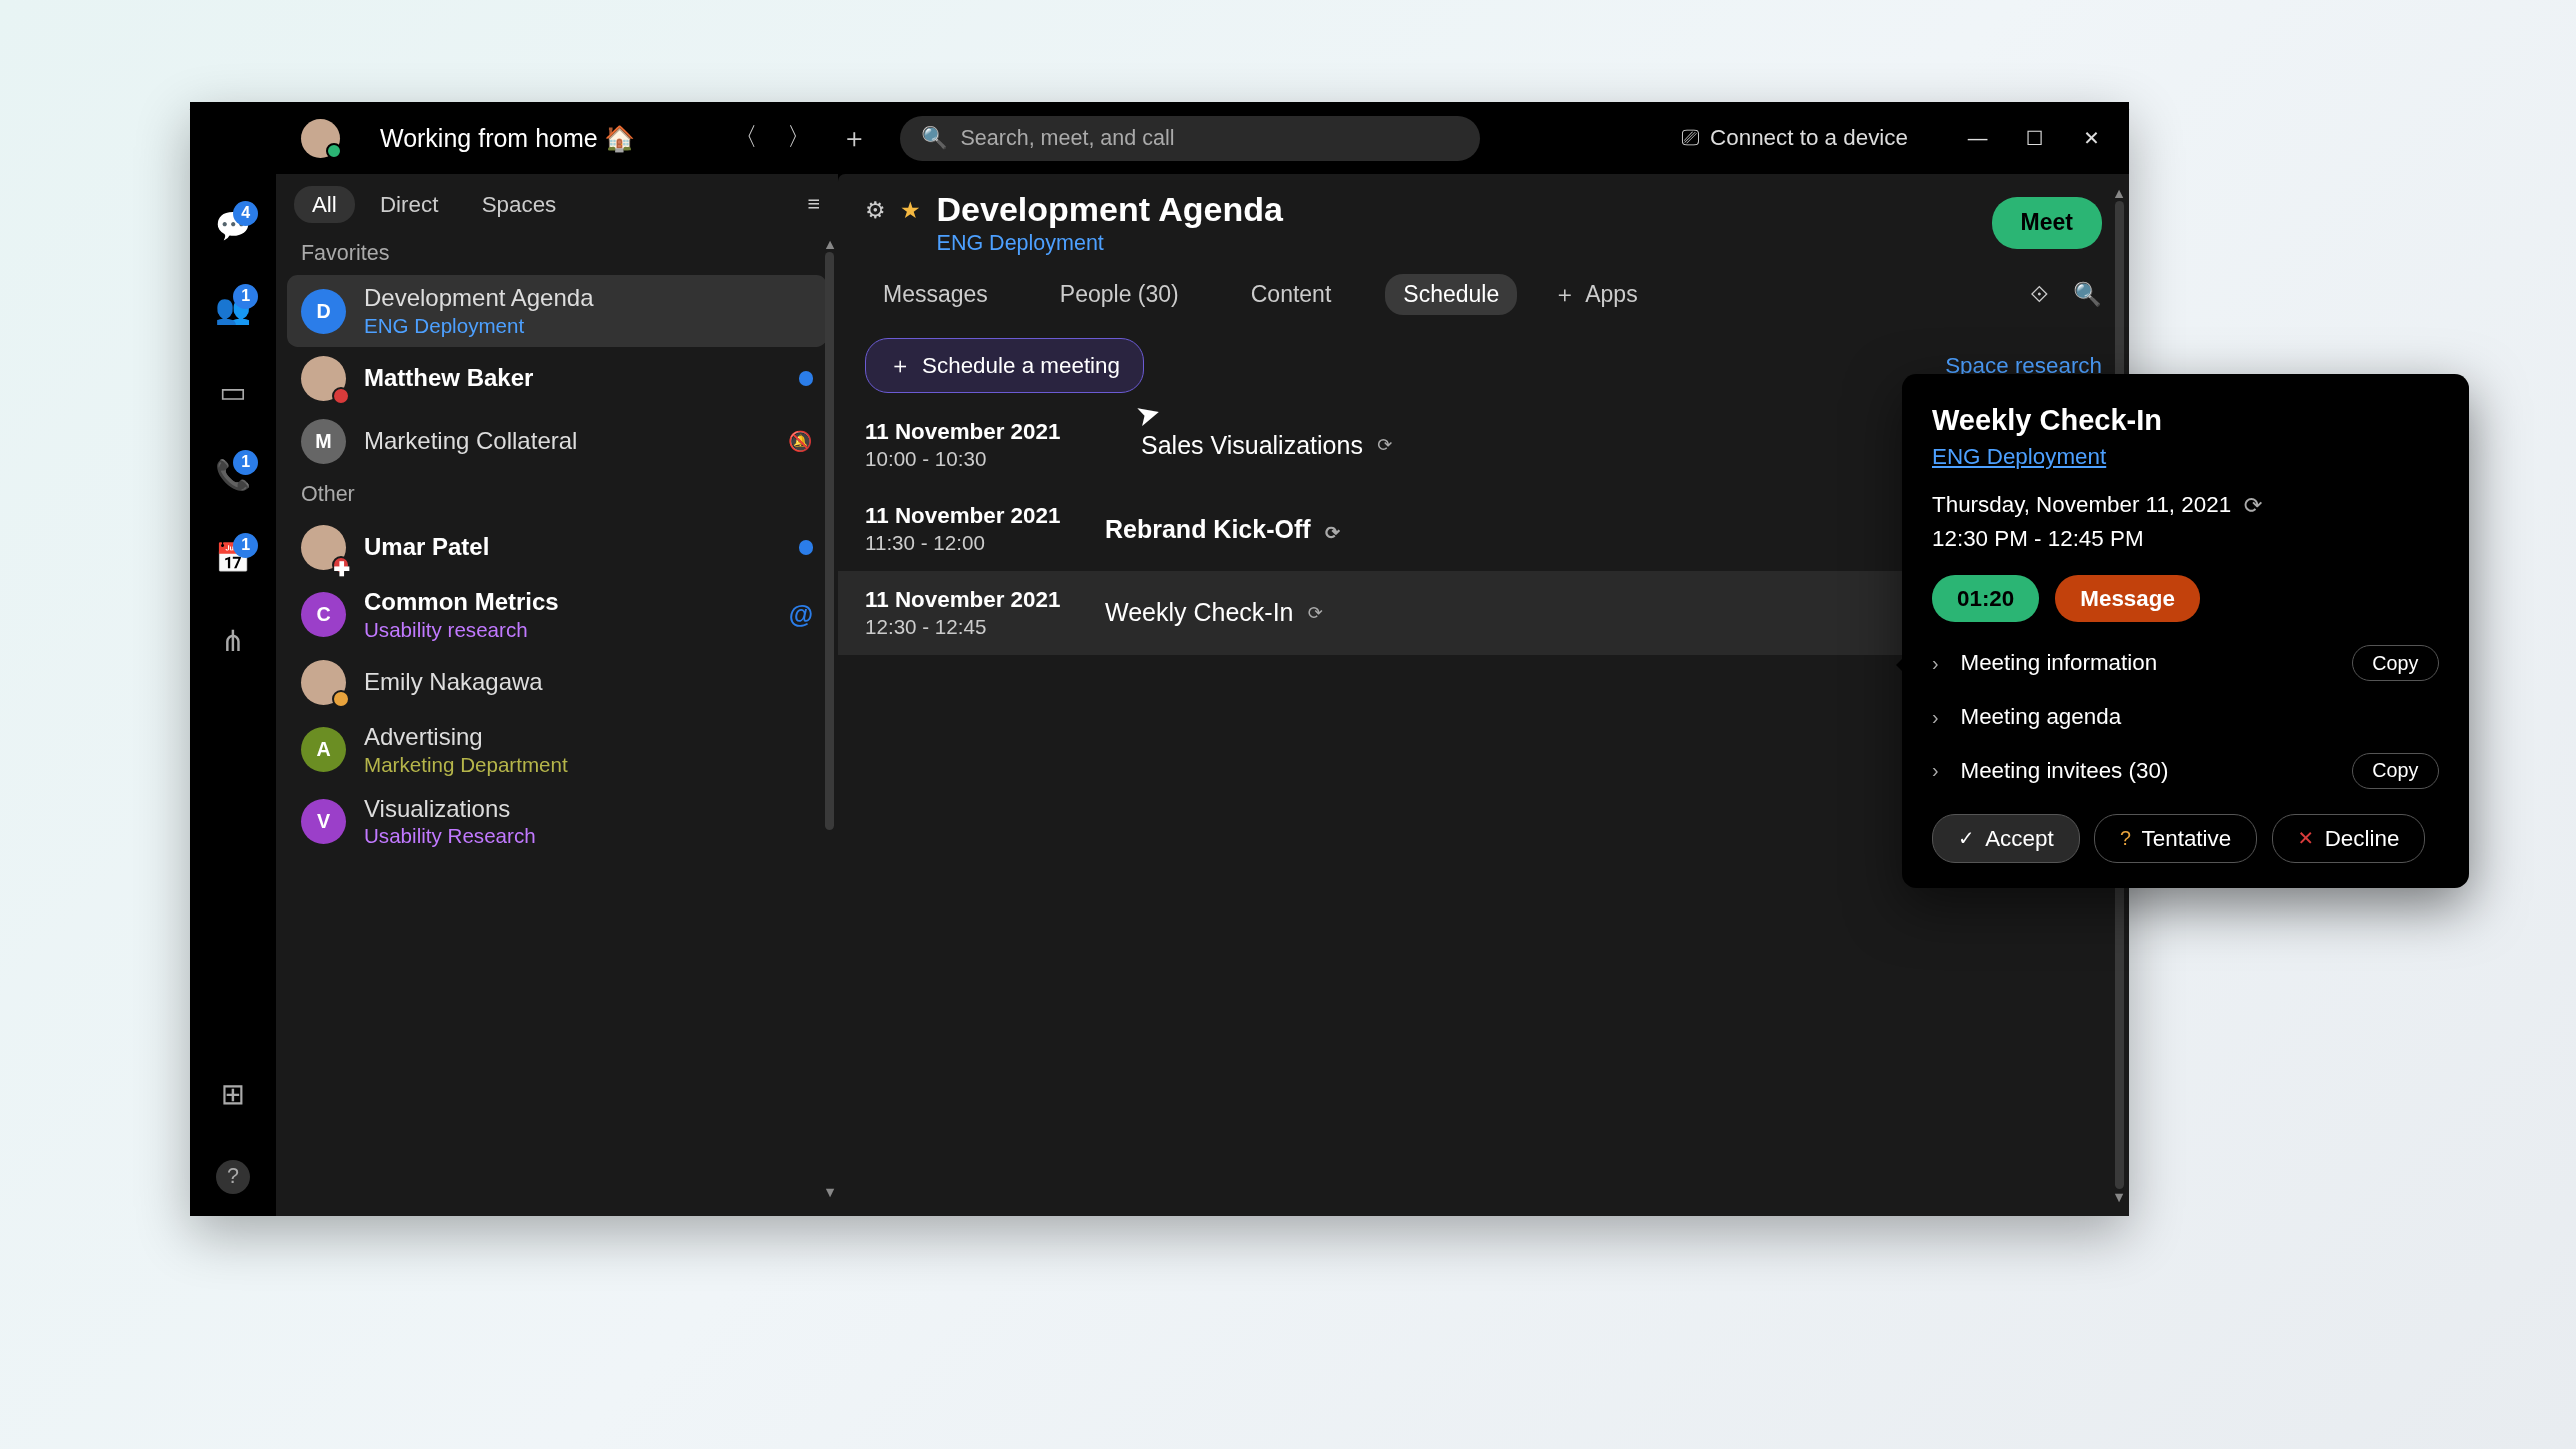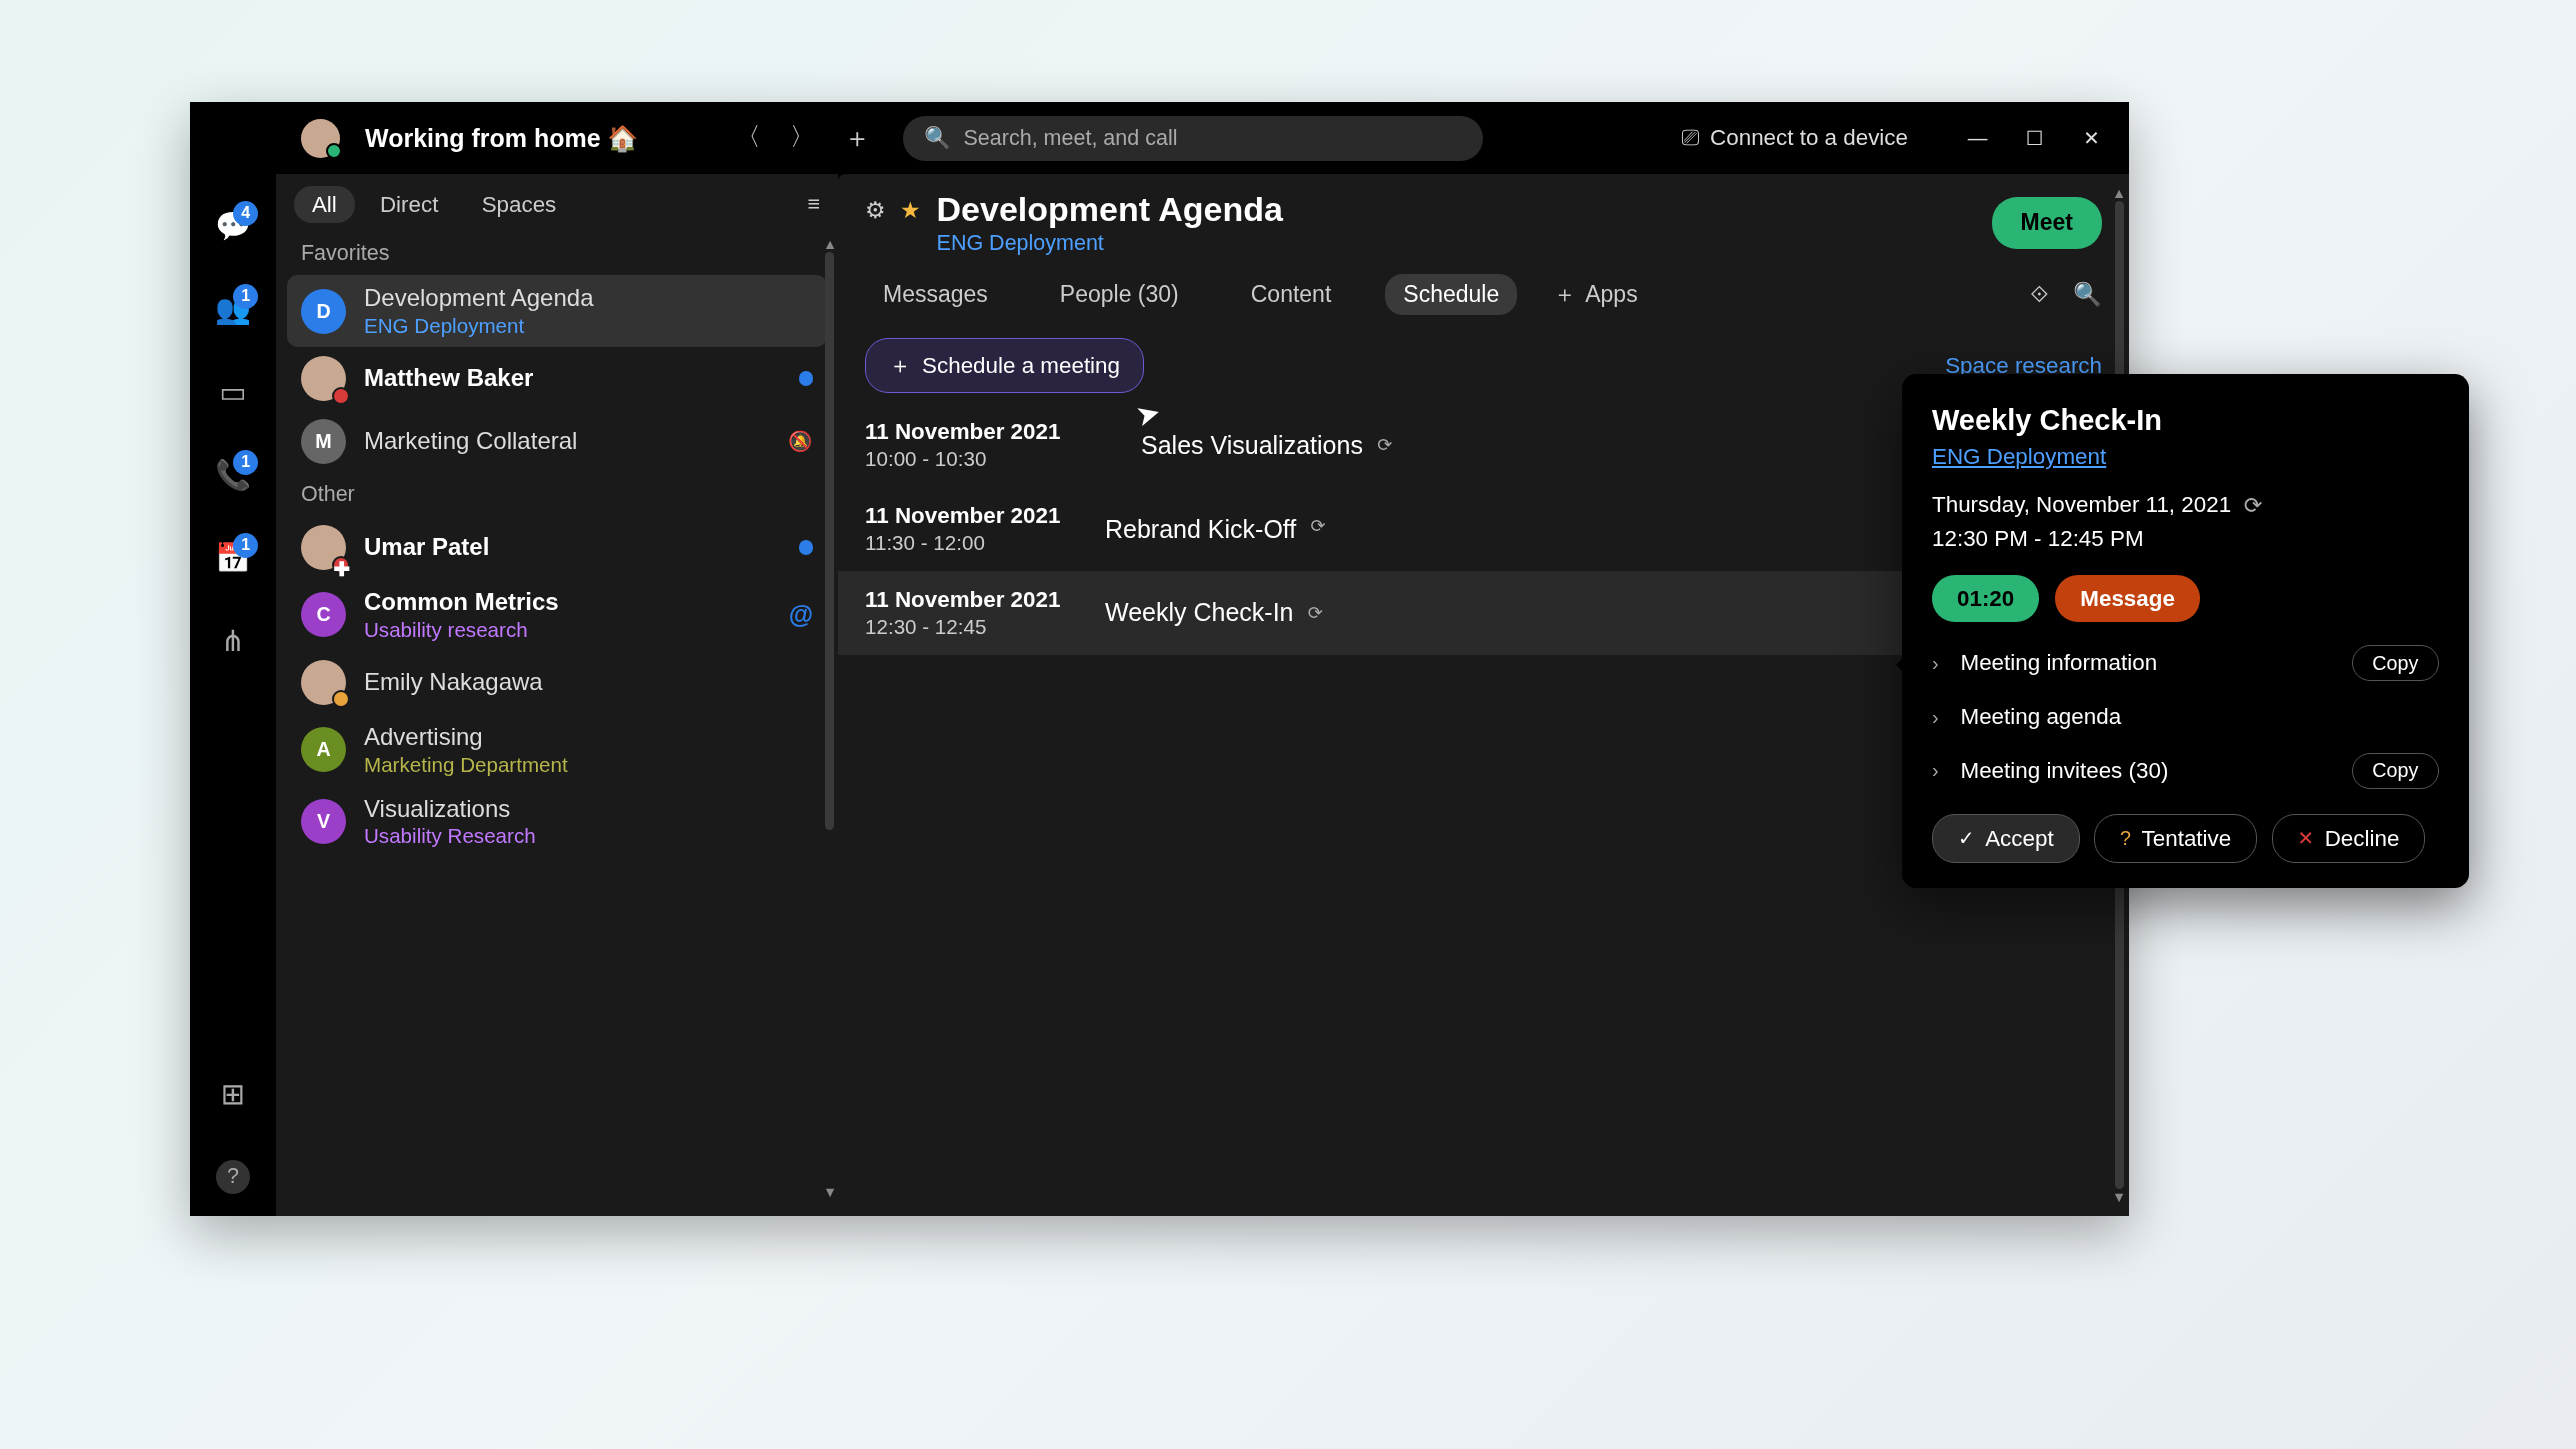--- a/index.html
+++ b/index.html
@@ -64,21 +64,21 @@
   width: calc(1939px - 86px);
   display: flex;
   align-items: center;
   padding: 0 18px 0 0;
   z-index: 5;
   background: #000;
 }
 .titlebar .avatar-wrap { margin-left: 25px; position: relative; }
 .titlebar .avatar-wrap .avatar { width: 39px; height: 39px; border-radius: 50%; background: #c8a890; }
 .titlebar .presence-dot { position: absolute; bottom: -1.8px; right: -1.8px; width: 16px; height: 16px; border-radius: 50%; background: #2bb574; border: 2.7px solid #000; }
-.titlebar .status { margin-left: 25px; font-size: 25px; font-weight: 700; color: #fff; text-align: right; }
+.titlebar .status { margin-left: 40px; font-size: 25px; font-weight: 400; color: #fff; text-align: right; }
 .titlebar .navbtns { margin-left: 97px; display: flex; gap: 29px; color: #ccc; }
 .titlebar .navbtns span { cursor: pointer; font-size: 25px; }
 .search {
   margin-left: 32px;
   width: 580px; height: 45px;
   background: #2a2a2a;
   border-radius: 22.4px;
   display: flex; align-items: center;
   padding: 0 21.5px;
   color: #aaa;
@@ -531,21 +531,21 @@
         <div class="meeting-title-txt">Sales Visualizations</div>
         <span class="meeting-sync">⟳</span>
       </div>
     </div>
 
     <div class="meeting-row">
       <div class="meeting-date">
         <div class="d1">11 November 2021</div>
         <div class="d2">11:30 - 12:00</div>
       </div>
-      <div style="display:flex;align-items:flex-start;">
+      <div style="display:flex;align-items:flex-end;font-weight:bold;">
         <div class="meeting-title-txt">Rebrand Kick-Off</div>
         <span class="meeting-sync">⟳</span>
       </div>
     </div>
 
     <div class="meeting-row active">
       <div class="meeting-date">
         <div class="d1">11 November 2021</div>
         <div class="d2">12:30 - 12:45</div>
       </div>

